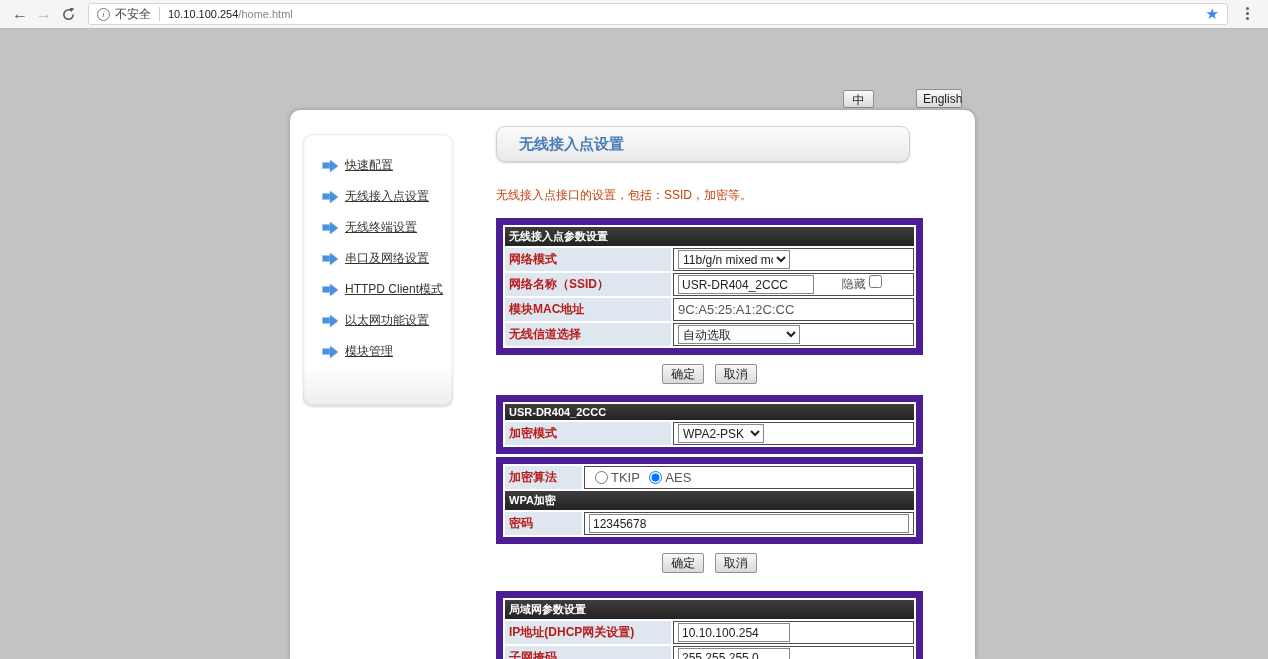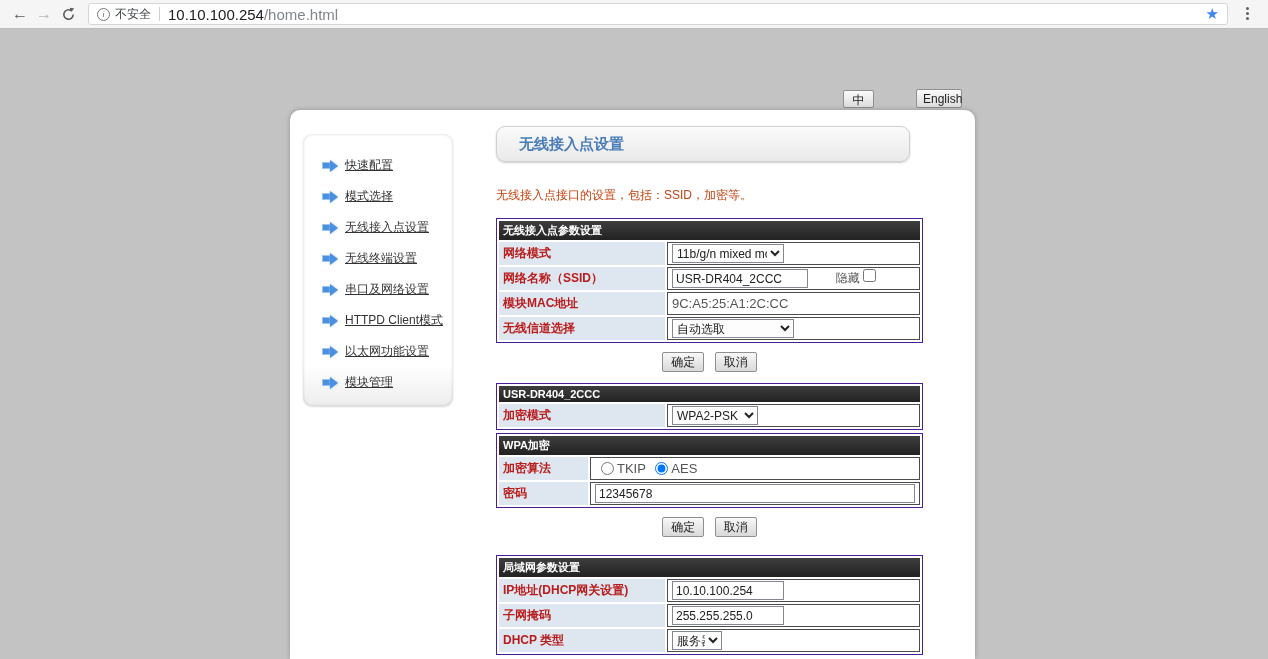--- a/index.html
+++ b/index.html
@@ -17,21 +17,21 @@
   .nav-btn.disabled { color:#b9b9b9; }
   .nav-btn.refresh { display:flex; align-items:center; justify-content:center; }
   .omnibox { flex:1; height:22px; margin:0 6px 0 8px; background:#ffffff;
     border:1px solid #d6d6d6; border-radius:3px; display:flex; align-items:center;
     padding:0 6px; }
   .info-icon { width:13px; height:13px; border:1px solid #777; border-radius:50%;
     font-size:9px; line-height:11px; text-align:center; color:#777;
     font-family:"Liberation Serif",serif; font-style:italic; margin:0 5px 0 2px; }
   .not-secure { font-size:12px; color:#3c4043; }
   .omni-sep { width:1px; height:14px; background:#cfcfcf; margin:0 8px; }
-  .url { font-size:15px; color:#202124; }
+  .url { font-size:11px; color:#202124; }
   .url .path { color:#80868b; }
   .omni-spacer { flex:1; }
   .star-icon { font-size:15px; color:#4285f4; margin-right:2px; cursor:pointer; }
   .menu-dots { width:20px; height:20px; margin:0 10px 0 4px; position:relative; cursor:pointer; }
   .menu-dots::before { content:""; position:absolute; left:8px; top:3px;
     width:3px; height:3px; border-radius:50%; background:#5f6368;
     box-shadow:0 5px 0 #5f6368, 0 10px 0 #5f6368; }
 
   
   .page { position:absolute; left:0; top:30px; width:1268px; height:629px; }
@@ -66,21 +66,21 @@
   .content { position:absolute; left:206px; top:16px; width:427px; }
 
   .title-box { height:36px; background:linear-gradient(#fbfbfb,#e9e9e9);
     border:1px solid #cfcfcf; border-radius:9px; box-shadow:0 1px 2px rgba(0,0,0,0.2);
     display:flex; align-items:center; padding-left:22px; width:414px; }
   .title-text { font-size:15px; font-weight:bold; color:#4a7db8; }
 
   .desc { margin-top:25px; font-size:12px; color:#c2410c; }
 
   table.cfg { width:100%; border-collapse:separate; border-spacing:2px;
-    background:#fff; border:1px solid #4c1d95; }
+    background:#fff; border:7px solid #4c1d95; }
   table.cfg th { background:linear-gradient(#3e3e3e,#222); color:#fff;
     font-size:11px; font-weight:bold; text-align:left; padding:2px 4px; height:15px; }
   td.lbl { background:#dee6ef; color:#b91c1c; font-size:12px; font-weight:bold;
     padding:3px 4px; height:20px; }
   .w-lbl-wide { width:166px; }
   .w-lbl-narrow { width:125px; }
   td.val { border:1px solid #4c4c4c; background:#fff; font-size:13px; color:#555;
     padding:1px 4px; }
   .t1 { margin-top:14px; }
   .t2 { margin-top:11px; }
@@ -134,24 +134,20 @@
 
   <div class="panel">
 
     <div class="sidebar">
       <div class="side-item">
         <span class="arrow-icon"></span>
         <span class="side-label">快速配置</span>
       </div>
       <div class="side-item">
         <span class="arrow-icon"></span>
-        <span class="side-label">模式选择</span>
-      </div>
-      <div class="side-item">
-        <span class="arrow-icon"></span>
         <span class="side-label">无线接入点设置</span>
       </div>
       <div class="side-item">
         <span class="arrow-icon"></span>
         <span class="side-label">无线终端设置</span>
       </div>
       <div class="side-item">
         <span class="arrow-icon"></span>
         <span class="side-label">串口及网络设置</span>
       </div>
@@ -230,30 +226,30 @@
               <option>WPA2-PSK</option>
             </select>
           </td>
         </tr>
       </tbody>
         </table>
 
       <table class="cfg t3">
         <tbody>
             <tr>
-              <th colspan="2">WPA加密</th>
-            </tr>
-        <tr>
           <td class="lbl w-lbl-narrow">加密算法</td>
           <td class="val radio-wrap">
             <input type="radio" name="wpa-alg" style=""><span>TKIP</span>
             <input type="radio" name="wpa-alg" checked="" style=""><span>AES</span>
           </td>
         </tr>
         <tr>
+              <th colspan="2">WPA加密</th>
+            </tr>
+        <tr>
           <td class="lbl w-lbl-narrow">密码</td>
           <td class="val">
             <input type="text" class="cfg-input w292" value="12345678" style="">
           </td>
         </tr>
       </tbody>
         </table>
 
       <div class="btn-row">
         <button class="form-btn">确定</button>

